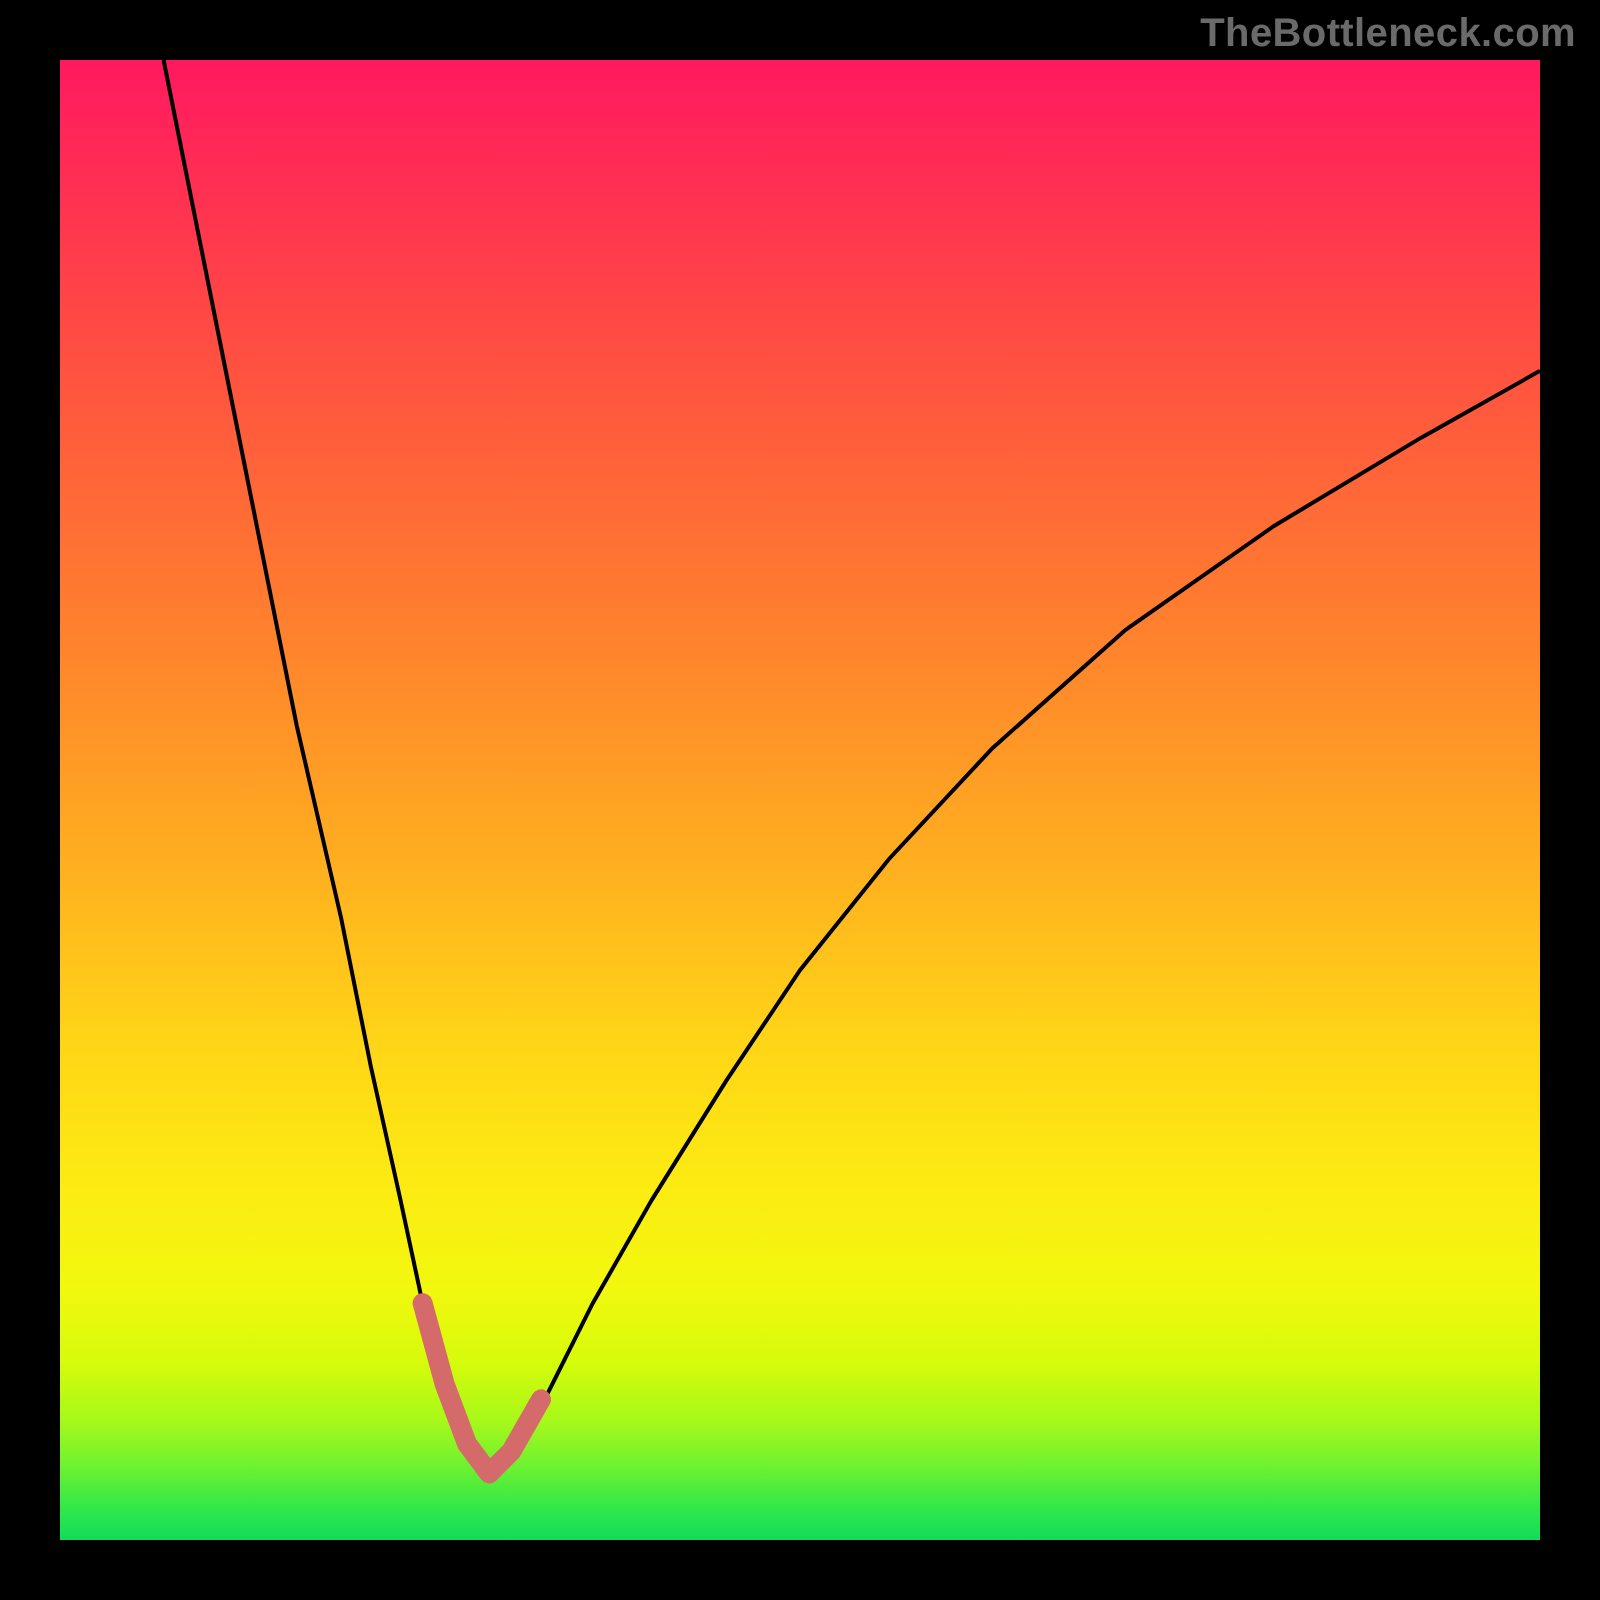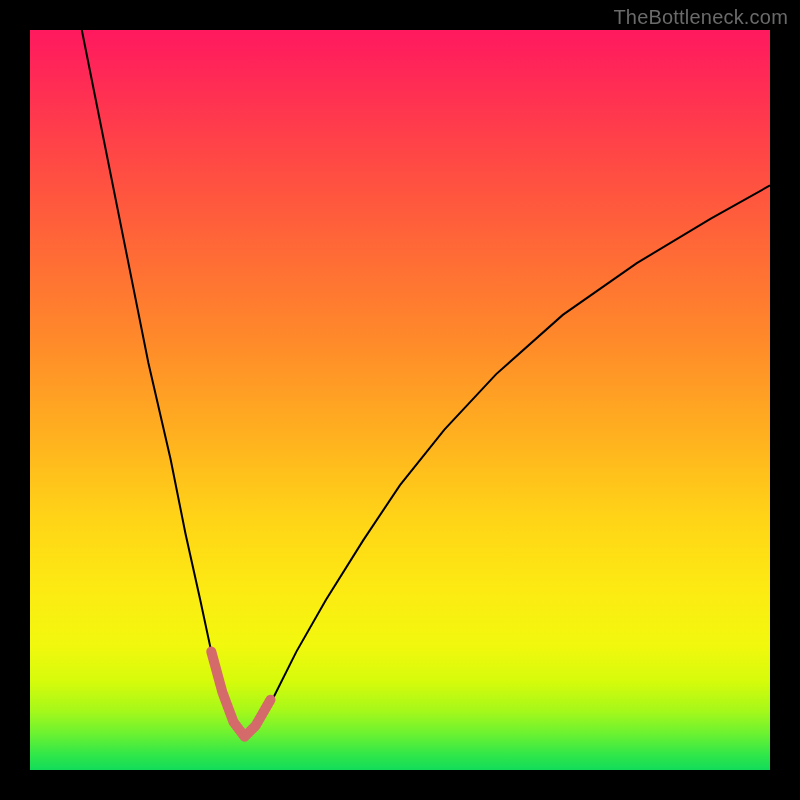--- a/index.html
+++ b/index.html
@@ -49,21 +49,21 @@
     width: 740px;
     height: 740px;
     overflow: visible;
   }
   .watermark {
     position: absolute;
     top: 6px;
     right: 12px;
     color: #6a6a6a;
     font-size: 20px;
-    font-weight: 400;
+    font-weight: 700;
     letter-spacing: 0.2px;
   }
 </style>
 </head>
 <body>
 
 <div class="frame">
   <div class="watermark">TheBottleneck.com</div>
 
   <div class="plot">

